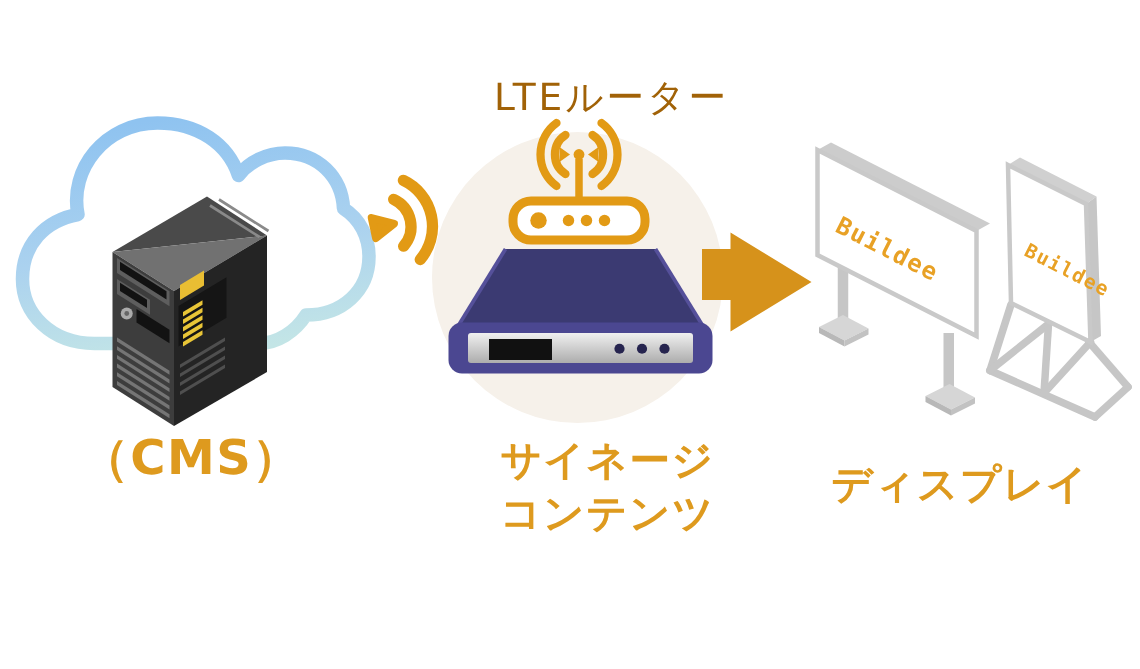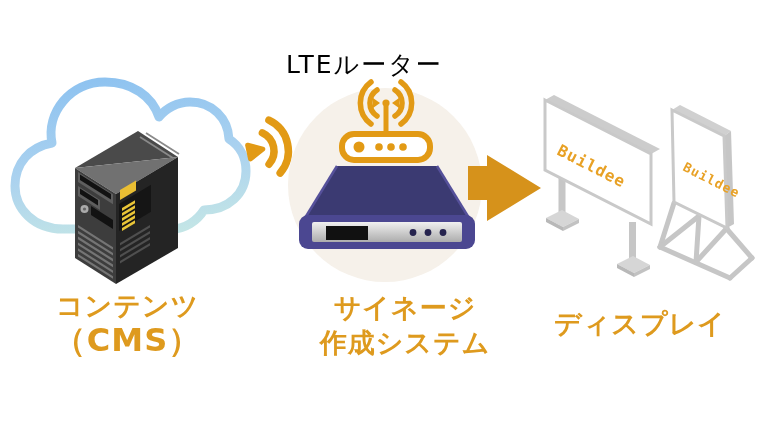--- a/index.html
+++ b/index.html
@@ -7,22 +7,22 @@
     position:relative;width:760px;height:446px;background:#ffffff;overflow:hidden;
     font-family:"DejaVu Sans","Liberation Sans",sans-serif;
   }
   .art{position:absolute;left:0;top:0;}
   .node-label{
     position:absolute;text-align:center;color:#DE9A1E;font-weight:bold;
     line-height:35px;font-size:27px;letter-spacing:1px;
   }
   .node-label .paren-line{font-size:32px;}
   .lte-title{
-    position:absolute;left:286px;top:48px;width:200px;text-align:left;
-    color:#000000;font-size:25px;letter-spacing:2px;font-weight:500;
+    position:absolute;left:286px;top:48px;width:200px;text-align:right;
+    color:#a16207;font-size:25px;letter-spacing:2px;font-weight:500;
   }
   .label-cms{left:25px;top:288px;width:205px;}
   .label-stb{left:309px;top:290px;width:192px;}
   .label-display{left:540px;top:306px;width:200px;}
 </style>
 </head>
 <body>
 
 <div class="stage">
 
@@ -152,26 +152,25 @@
       <polygon points="672,110 680,105 731,131 724,136" fill="#D0D0D0"></polygon>
       <polygon points="724,136 731,131 734,224 727,228" fill="#C6C6C6"></polygon>
       <polygon points="672,110 724,136 727,228 674,202" fill="#FFFFFF" stroke="#C9C9C9" stroke-width="3"></polygon>
       <text transform="translate(682,170) rotate(27)" font-family="'DejaVu Sans Mono','Liberation Mono',monospace" font-size="13" font-weight="bold" letter-spacing="1" fill="#E8A125">Buildee</text>
     </g>
   </svg>
 
   <div class="lte-title">LTEルーター</div>
 
   <div class="node-label label-cms">
-    <div>コンテンツ</div>
     <div class="paren-line">（CMS）</div>
   </div>
 
   <div class="node-label label-stb">
     <div>サイネージ</div>
-    <div>作成システム</div>
+    <div>コンテンツ</div>
   </div>
 
   <div class="node-label label-display">
     <div>ディスプレイ</div>
   </div>
 
 </div>
 
 </body></html>

